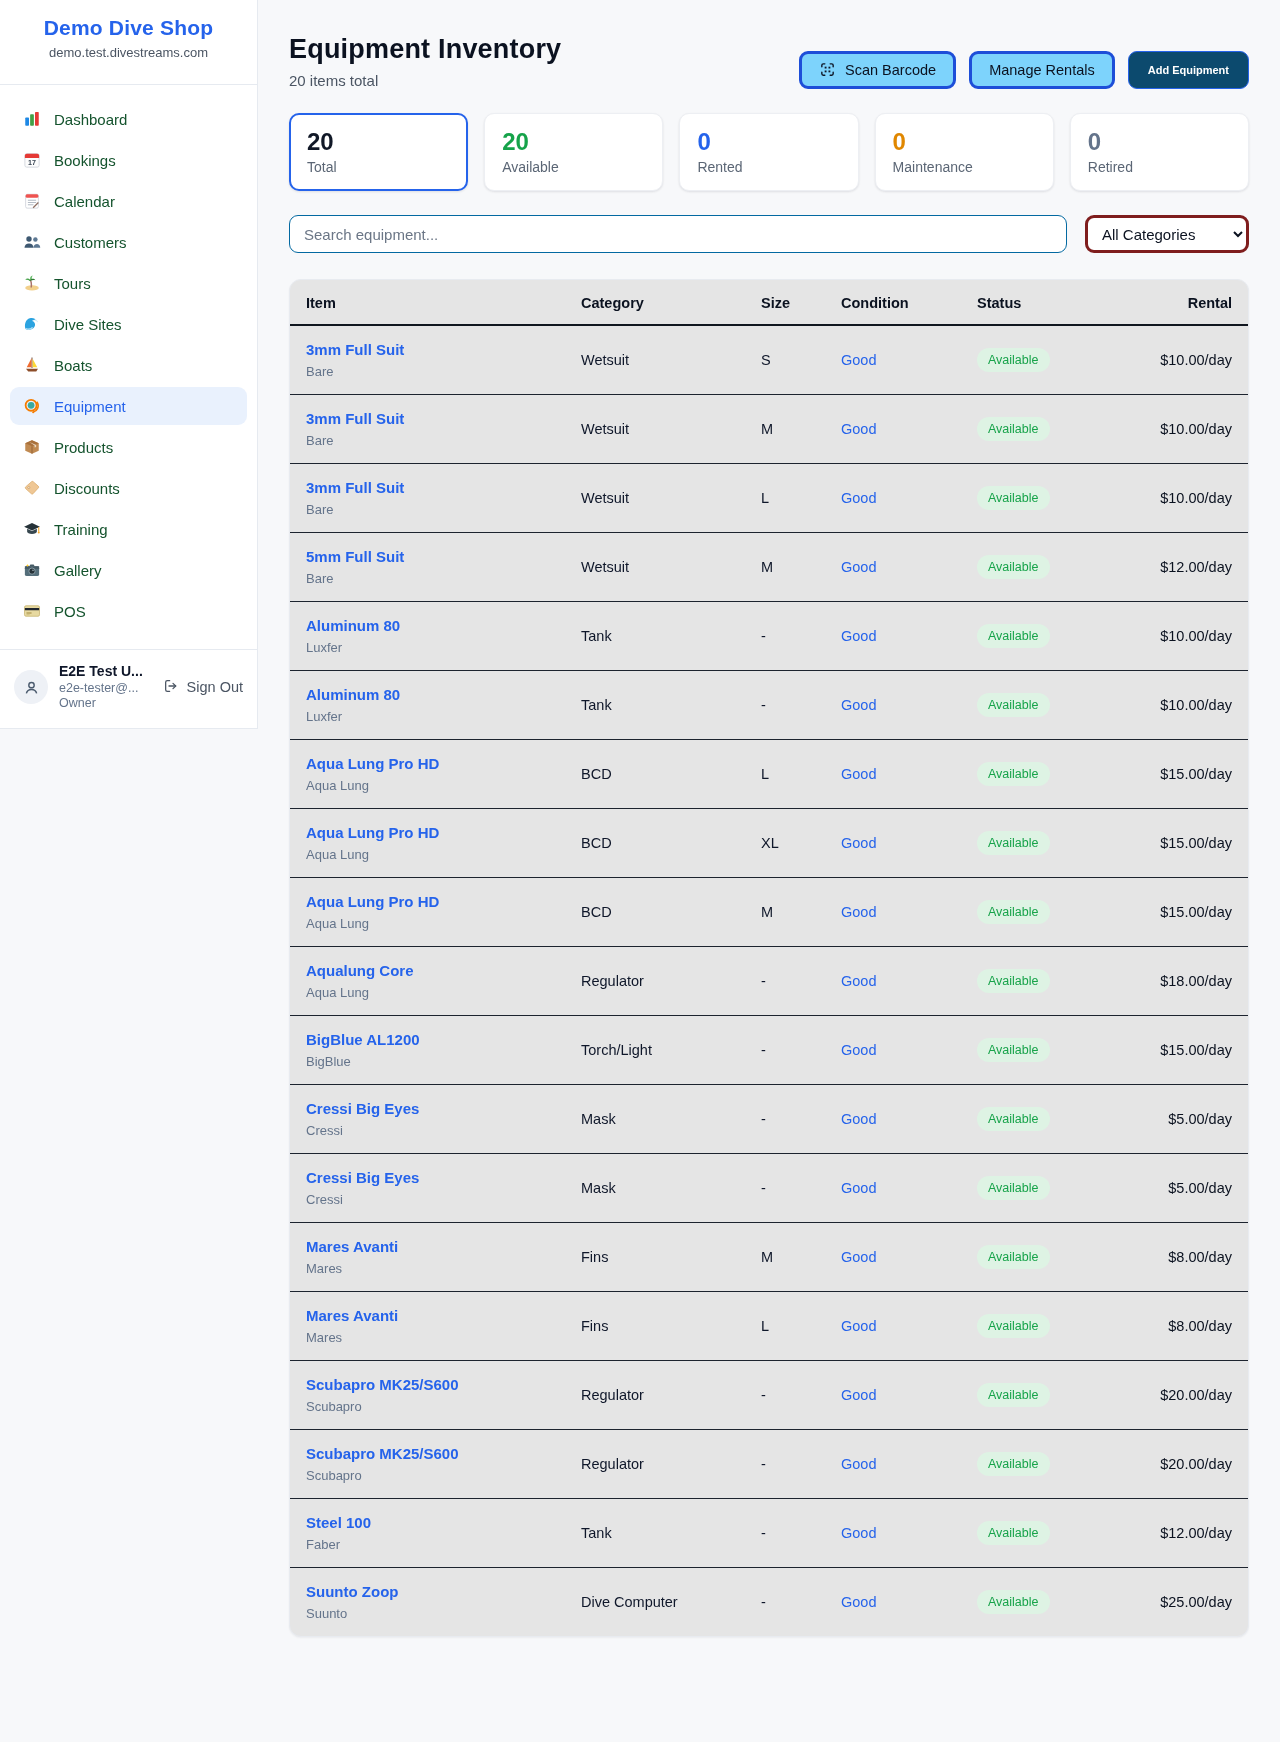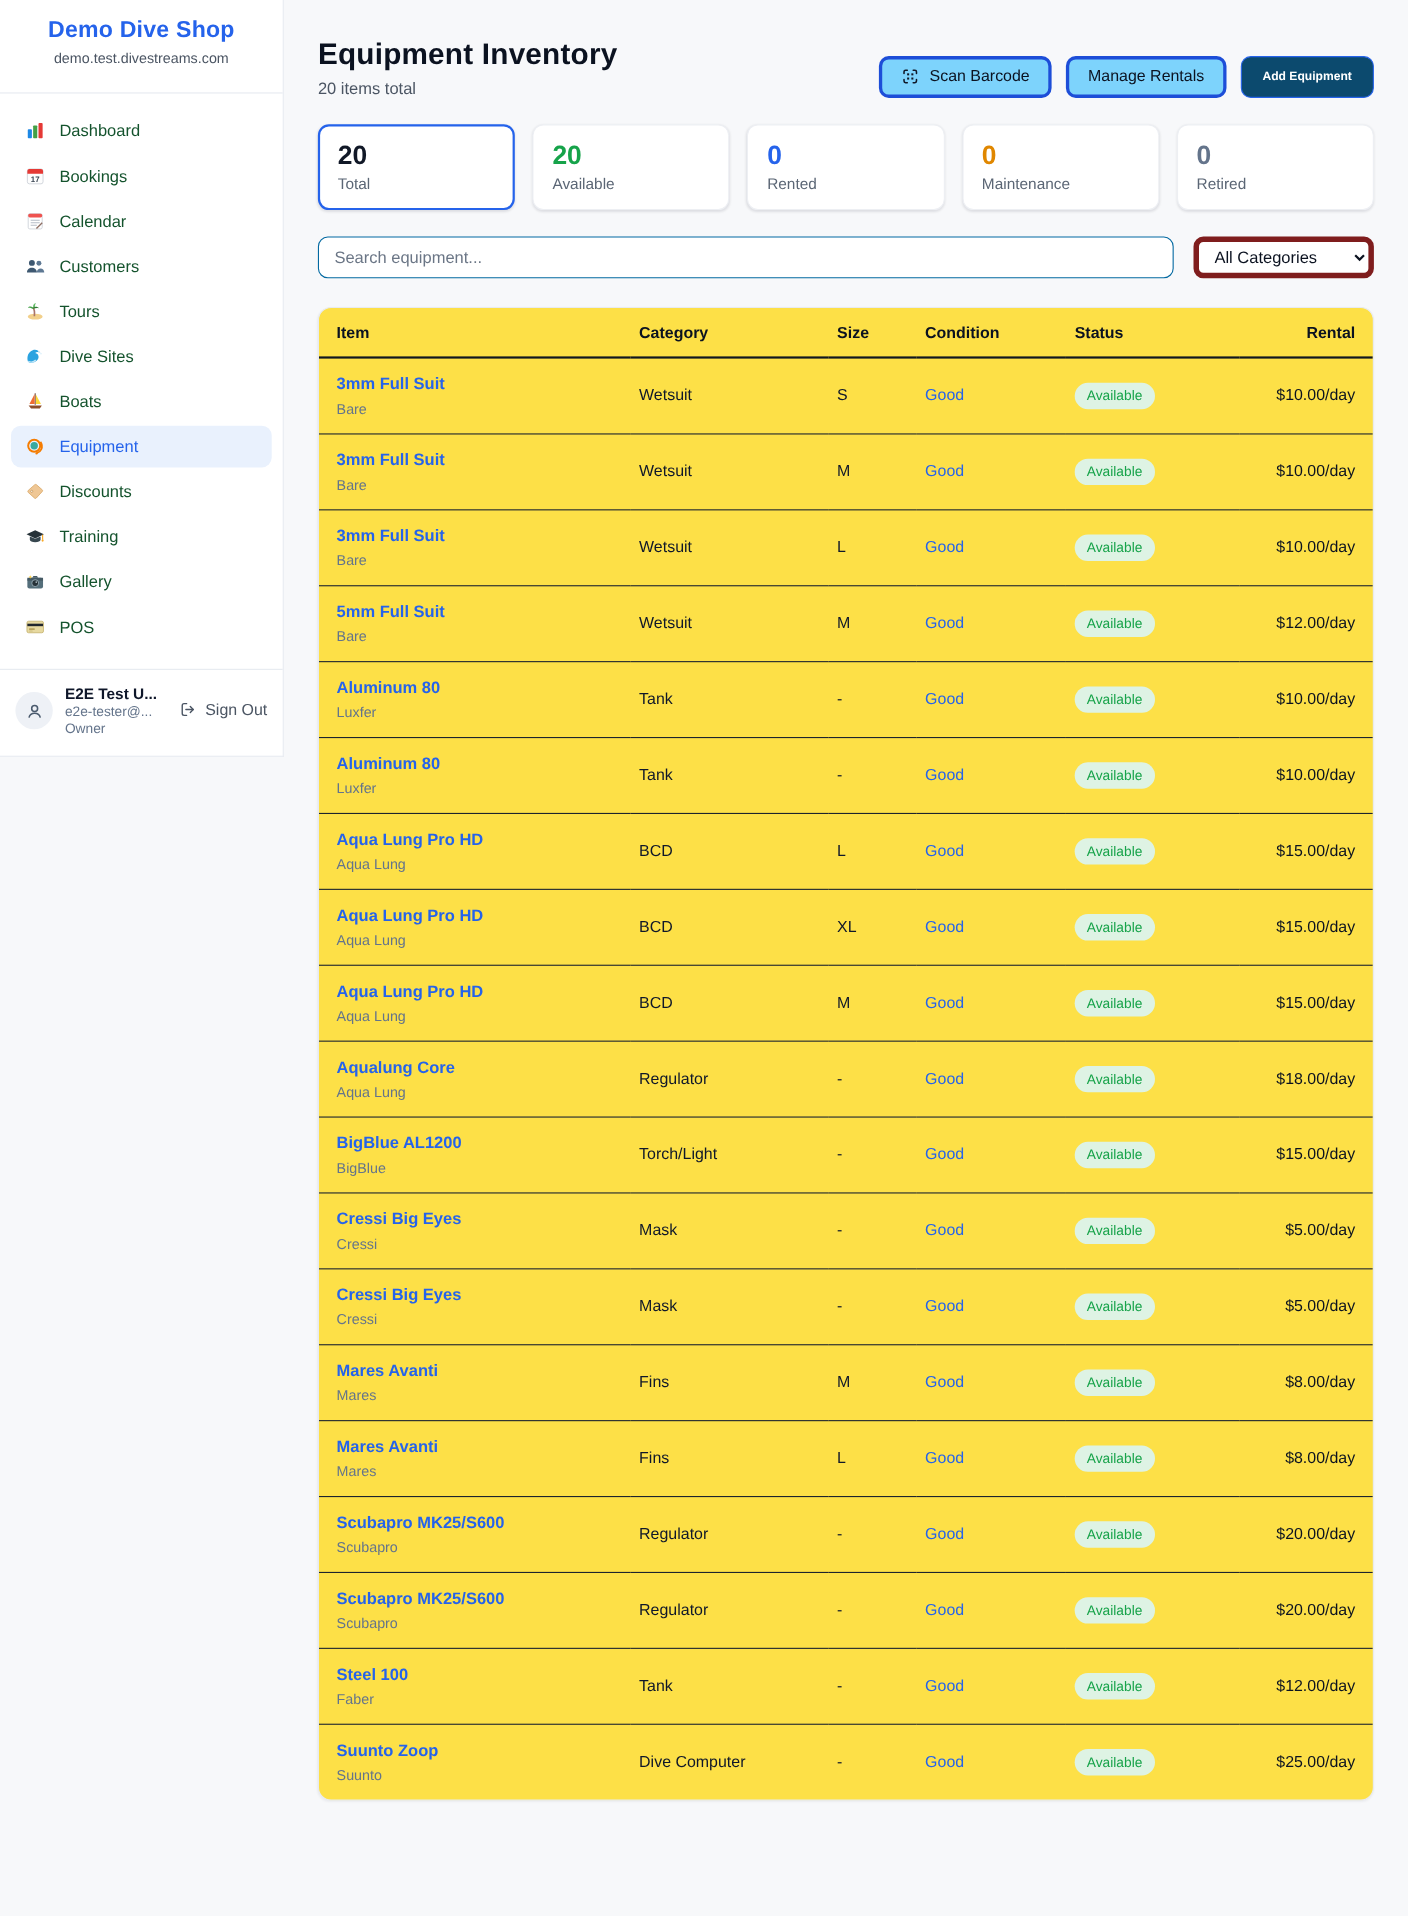--- a/index.html
+++ b/index.html
@@ -78,28 +78,28 @@
 
   
   .filters { display:flex; gap:18px; margin-top:24px; }
   .search-input {
     flex:1; height:38px; border:1px solid #0369a1; border-radius:9px;
     padding:0 14px; font-size:15px; color:#0f172a; background:#fff; outline:none;
     font-family:"Liberation Sans", sans-serif;
   }
   .search-input::placeholder { color:#6b7686; }
   .cat-select {
-    width:164px; height:38px; border:5px solid #7f1d1d; border-radius:9px;
+    width:164px; height:38px; border:3px solid #7f1d1d; border-radius:9px;
     background:#fff; font-size:15px; color:#0b1220; padding:0 10px;
     font-family:"Liberation Sans", sans-serif; cursor:pointer;
   }
 
   
   .table-card {
-    margin-top:26px; background:#fde047; border:1px solid #e8ebf0; border-radius:12px;
+    margin-top:26px; background:#e5e5e5; border:1px solid #e8ebf0; border-radius:12px;
     overflow:hidden; box-shadow:0 1px 2px rgba(15,23,42,.05);
   }
   table { width:100%; border-collapse:collapse; table-layout:fixed; }
   col.c-item { width:283px; } col.c-cat { width:180px; } col.c-size { width:80px; }
   col.c-cond { width:136px; } col.c-status { width:158px; }
   thead th {
     text-align:left; font-size:14.5px; font-weight:bold; color:#0b1220;
     padding:15px 8px 13px; border-bottom:2px solid #10161f;
   }
   thead th:first-child { padding-left:16px; }
@@ -221,20 +221,31 @@
             <svg viewBox="0 0 24 24">
               <circle cx="10.8" cy="11" r="7.3" fill="none" stroke="#f57c00" stroke-width="2.4"></circle>
               <circle cx="10.8" cy="11" r="4.5" fill="#3aa99f"></circle>
               <path d="M18.3 6.3c2 2.6 2.4 6.2 1 9.2-1 2.2-3 3.9-5.5 4.5" fill="none" stroke="#f57c00" stroke-width="2.2"></path>
               <circle cx="13.6" cy="20.3" r="1.4" fill="#f57c00"></circle>
             </svg>
           </span>
     <span class="nav-label">Equipment</span>
   </a>
 
+  <a class="nav-item">
+    <span class="icon-18">
+            <svg viewBox="0 0 24 24">
+              <path d="M3 7l9-4 9 4v10l-9 4-9-4z" fill="#c08a52"></path>
+              <path d="M3 7l9 4 9-4-9-4z" fill="#a9713c"></path>
+              <path d="M12 11v10" stroke="#8a5a2d"></path>
+              <path d="M8.5 5.2l9 4V12l-2 .8V10z" fill="#e8d9c3"></path>
+            </svg>
+          </span>
+    <span class="nav-label">Products</span>
+  </a>
 
   <a class="nav-item">
     <span class="icon-18">
             <svg viewBox="0 0 24 24">
               <path d="M3.5 10.5l8-7c.6-.5 1.4-.5 2 0l7 6.2c.6.5.6 1.4.1 2l-7.3 8c-.5.6-1.4.6-2 .1l-7.8-7c-.6-.6-.6-1.6 0-2.3z" fill="#efc795" stroke="#d9a968"></path>
               <circle cx="7.8" cy="11.5" r="1.3" fill="#fff" stroke="#c79a5e"></circle>
             </svg>
           </span>
     <span class="nav-label">Discounts</span>
   </a>

